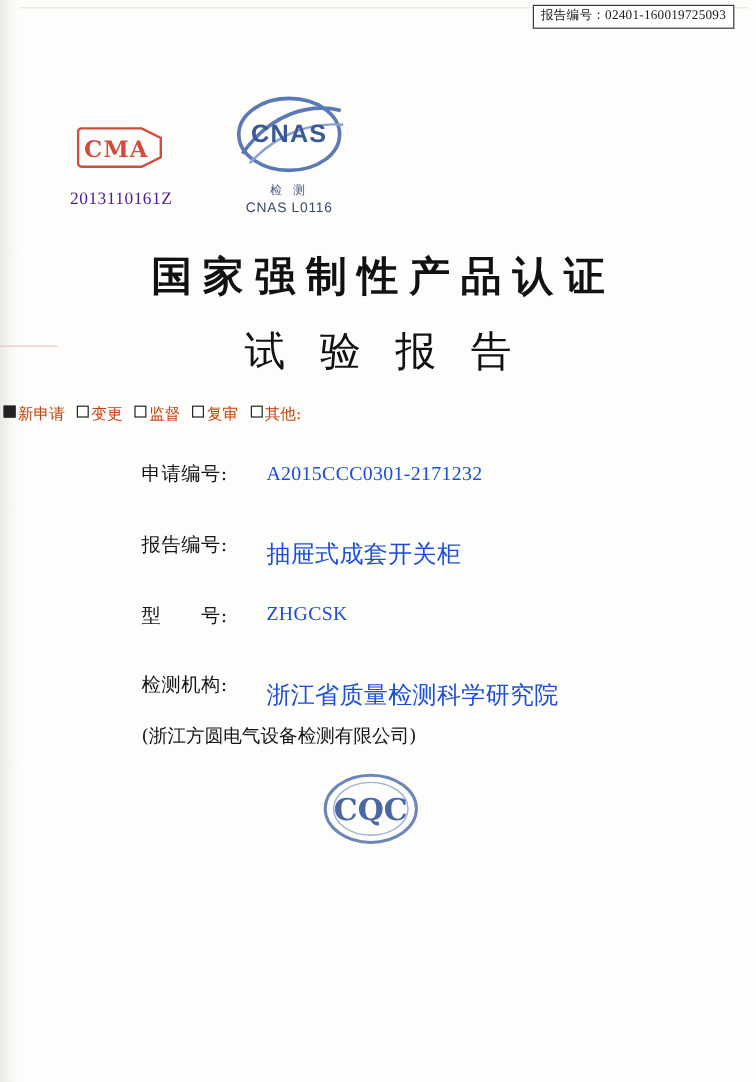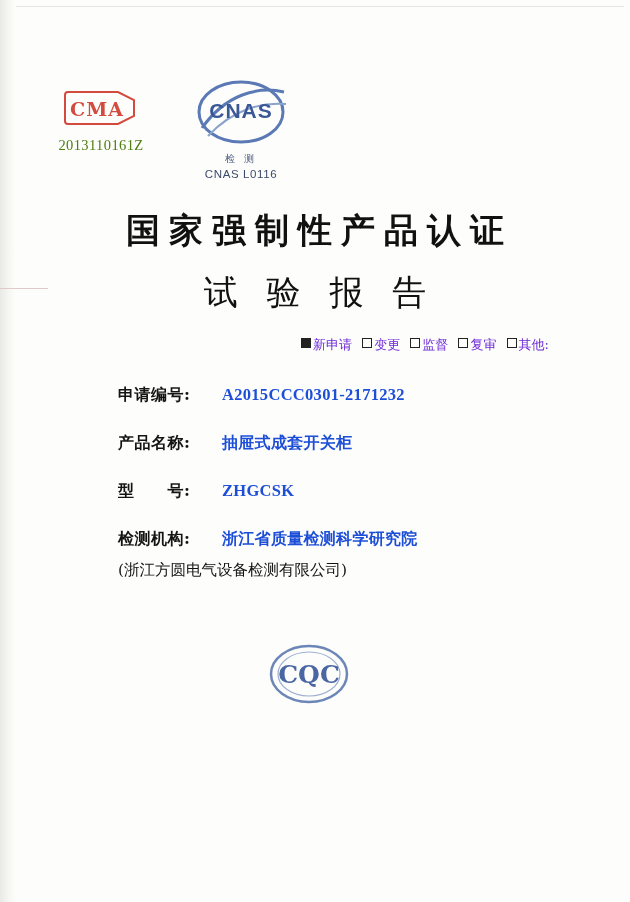--- a/index.html
+++ b/index.html
@@ -72,27 +72,27 @@
 
   .cma {
     position: absolute;
     left: 46px;
     top: 10px;
     width: 110px;
     text-align: center;
   }
   .cma-badge {
     width: 74px; height: 38px;
-    margin: 1px auto;
+    margin: 16px auto;
     position: relative;
   }
   .cma-badge svg { display:block; }
   .cma-code {
     margin-top: 10px;
-    color: #4d7c0f;
+    color: #4c1d95;
     font-size: 14.5px;
     letter-spacing: 0.4px;
     font-family: "Liberation Serif", serif;
   }
 
   .cnas {
     position: absolute;
     left: 176px;
     top: 0px;
     width: 130px;
@@ -137,23 +137,23 @@
     margin-top: 16px;
     font-family: "DejaVu Serif", serif;
     text-indent: 9px;
   }
 
   
   .checkrow {
     position: absolute;
     left: 0; top: 336px;
     width: 552px;
-    text-align: right;
+    text-align: left;
     font-size: 13px;
-    color: #6d28d9;
+    color: #c2410c;
     font-family: "DejaVu Serif", serif;
   }
   .checkrow .item { margin: 0 3px; white-space: nowrap; }
   .box-f, .box-e {
     display: inline-block;
     width: 8px; height: 8px;
     border: 1px solid #222;
     margin-right: 2px;
     vertical-align: 1px;
   }
@@ -166,39 +166,39 @@
     left: 118px;
     top: 384px;
     width: 430px;
   }
   .field-row {
     display: flex;
     align-items: center;
     margin-bottom: 26px;
     font-size: 16.5px;
     line-height: 1.35;
-    font-weight: bold;
   }
   .field-label {
     width: 104px;
     flex: 0 0 104px;
     font-family: "DejaVu Serif", serif;
     letter-spacing: 0.5px;
     font-size: 16px;
     color: #141414;
   }
   .field-value {
     font-family: "Liberation Serif", serif;
     font-size: 16.5px;
     color: #1d4ed8;
     letter-spacing: 0.3px;
   }
   .field-value.cn {
     font-family: "DejaVu Serif", serif;
-    font-size: 16px;
+    font-size: 20px;
+    margin-top: 16px;
   }
   .field-value-sub {
     font-family: "DejaVu Serif", serif;
     font-size: 15.5px;
     color: #141414;
     margin-top: -16px;
     margin-bottom: 24px;
   }
   .spaced-label { letter-spacing: 0.5px; }
 
@@ -215,20 +215,23 @@
 </style>
 </head>
 <body>
 
 <div class="page">
 
   <div class="left-edge"></div>
   <div class="page-border-top"></div>
   <div class="hairline"></div>
 
+  <div class="report-no">
+    <span class="label">报告编号：</span><span class="value">02401-160019725093</span>
+  </div>
 
   <div class="logos">
 
     <div class="cma">
       <div class="cma-badge">
         <svg width="74" height="38" viewBox="0 0 74 38">
           <path d="M4 3 h50 l16 8 v16 l-16 8 h-50 a3 3 0 0 1 -3 -3 v-26 a3 3 0 0 1 3 -3 z" fill="none" stroke="#d24b3e" stroke-width="2"></path>
           <text x="33" y="27" text-anchor="middle" font-family="DejaVu Serif, serif" font-size="19" font-weight="bold" fill="#d24b3e" letter-spacing="1">CMA</text>
         </svg>
       </div>
@@ -264,21 +267,21 @@
   </div>
 
   <div class="fields">
 
     <div class="field-row">
       <div class="field-label">申请编号:</div>
       <div class="field-value">A2015CCC0301-2171232</div>
     </div>
 
     <div class="field-row">
-      <div class="field-label">产品名称:</div>
+      <div class="field-label">报告编号:</div>
       <div class="field-value cn">抽屉式成套开关柜</div>
     </div>
 
     <div class="field-row">
       <div class="field-label spaced-label">型　　号:</div>
       <div class="field-value">ZHGCSK</div>
     </div>
 
     <div class="field-row">
       <div class="field-label">检测机构:</div>

